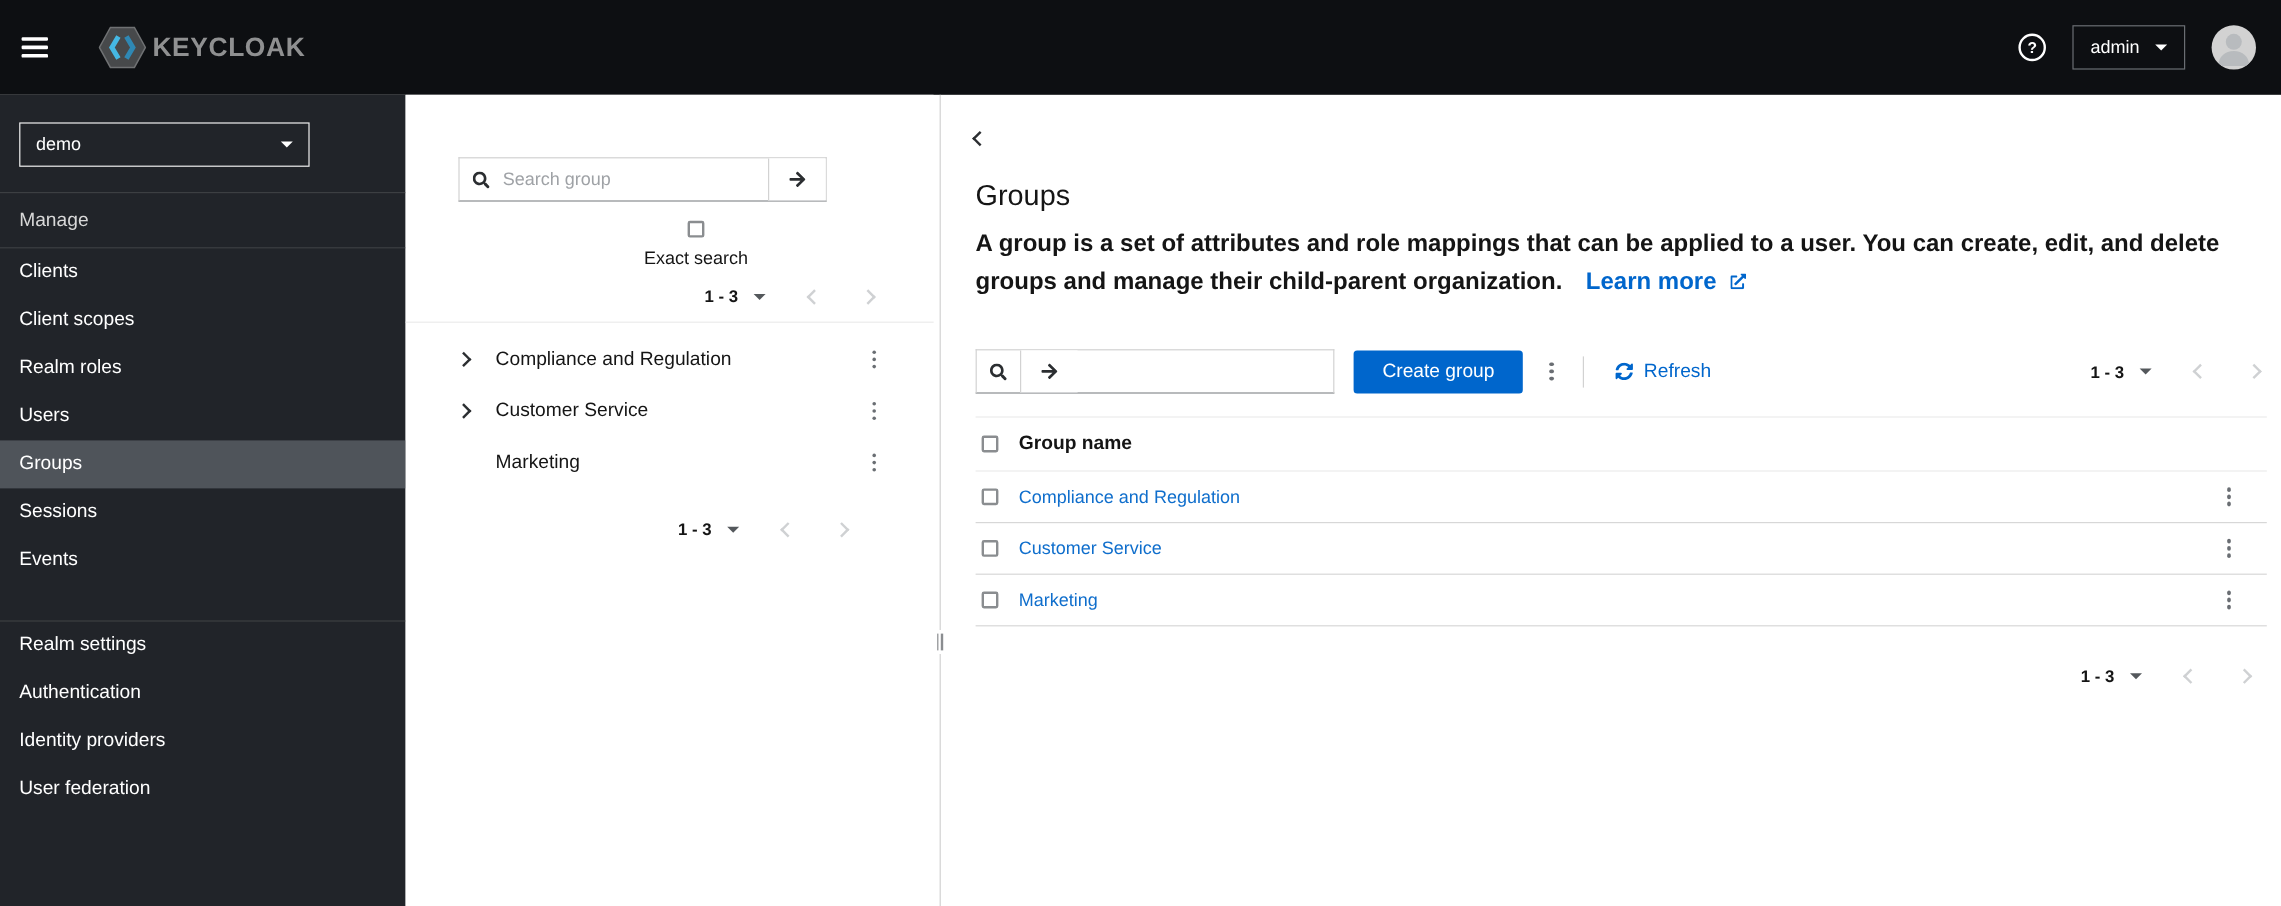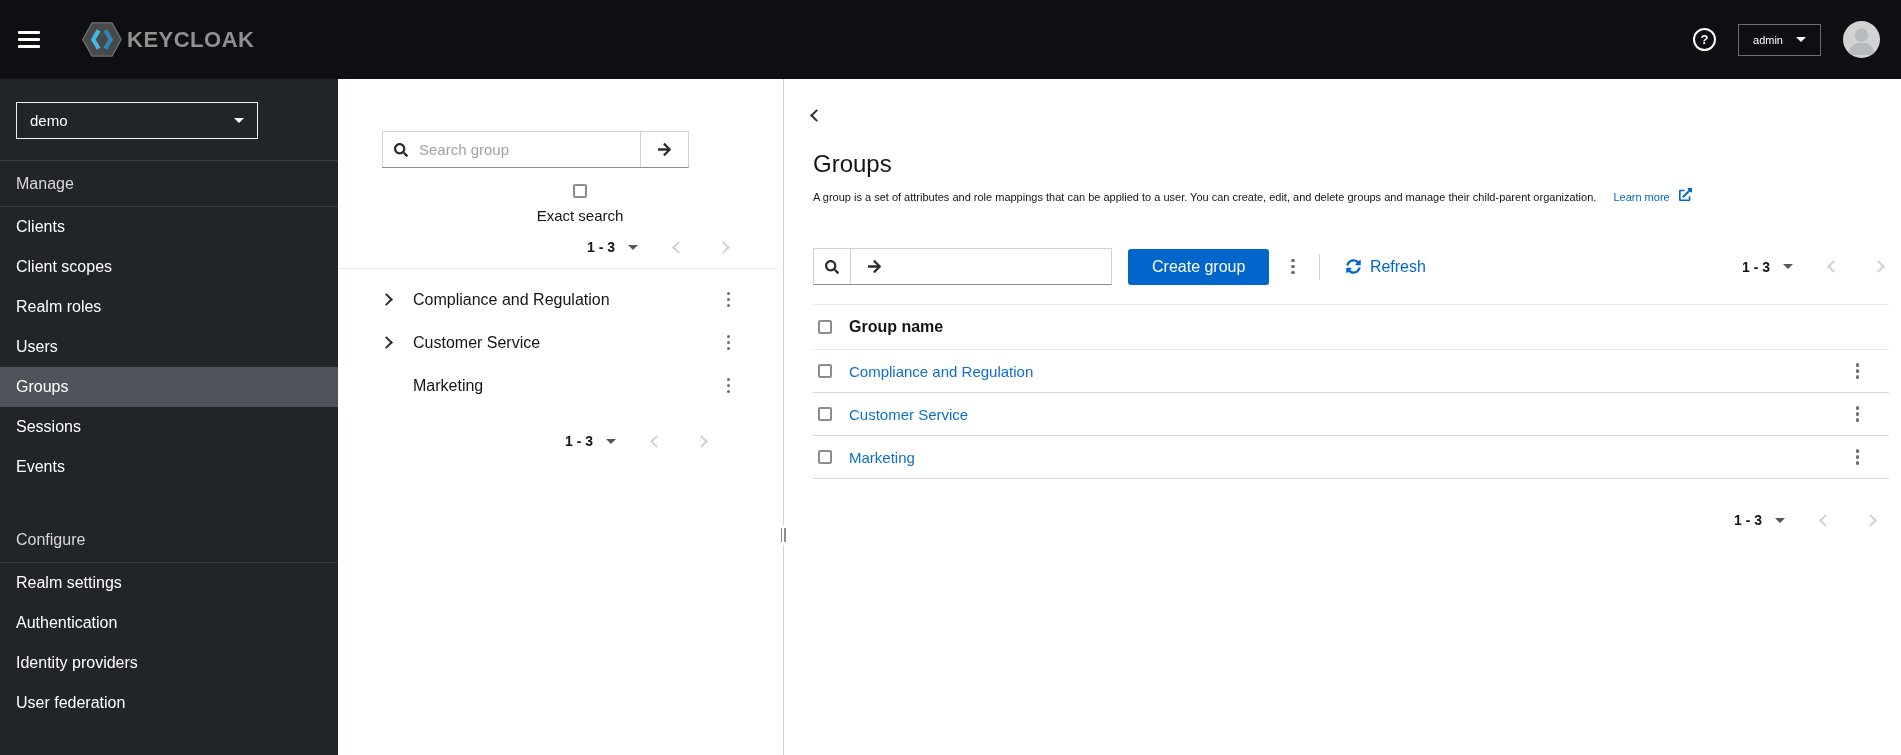--- a/index.html
+++ b/index.html
@@ -11,21 +11,21 @@
   button { font-family: inherit; }
 
   
   .topbar { height: 79px; background: #0d0f12; display: flex; align-items: center; padding: 0 21px 0 16px; }
   .hamburger { width: 40px; height: 40px; display: flex; flex-direction: column; justify-content: center; gap: 4px; background: none; border: none; cursor: pointer; padding-left: 2px; }
   .hamburger span { width: 22px; height: 3px; background: #fff; border-radius: 1px; }
   .brand { display: flex; align-items: center; gap: 5px; margin-left: 26px; }
   .brand-text { font-size: 22px; font-weight: 700; color: #8f9091; letter-spacing: 0.5px; }
   .topbar-right { margin-left: auto; display: flex; align-items: center; gap: 22px; }
   .help-btn { width: 23px; height: 23px; border-radius: 50%; border: 2px solid #fff; color: #fff; font-size: 13px; font-weight: 700; display: flex; align-items: center; justify-content: center; background: transparent; cursor: pointer; }
-  .user-menu { border: 1px solid #6a6e73; color: #fff; padding: 9px 14px; display: flex; align-items: center; gap: 13px; font-size: 11px; background: transparent; cursor: pointer; }
+  .user-menu { border: 1px solid #6a6e73; color: #fff; padding: 9px 14px; display: flex; align-items: center; gap: 13px; font-size: 15px; background: transparent; cursor: pointer; }
   .caret-down { width: 0; height: 0; border-left: 5px solid transparent; border-right: 5px solid transparent; border-top: 5px solid #fff; }
   .avatar { width: 37px; height: 37px; border-radius: 50%; background: #d2d2d2; overflow: hidden; flex-shrink: 0; }
 
   
   .layout { display: flex; height: 690px; }
 
   
   .sidebar { width: 338px; background: #212429; flex-shrink: 0; }
   .realm-select { margin: 23px 16px 21px; width: 242px; height: 37px; border: 1px solid #f0f0f0; display: flex; align-items: center; justify-content: space-between; padding: 0 13px; color: #fff; font-size: 15px; background: transparent; cursor: pointer; }
   .nav-sep { border: none; border-top: 1px solid #3c3f42; }
@@ -69,21 +69,21 @@
   .vsep { width: 10px; flex-shrink: 0; position: relative; display: flex; justify-content: center; }
   .vsep .line { width: 1px; height: 100%; background: #d2d2d2; }
   .vsep .grip { position: absolute; top: 446px; background: #fff; padding: 3px 0; display: flex; gap: 2px; cursor: col-resize; }
   .vsep .grip i { width: 1.5px; height: 14px; background: #8a8d90; display: block; }
 
   
   .main { flex: 1; padding: 27px 12px 0 20px; min-width: 0; }
   .back-btn { background: none; border: none; cursor: pointer; padding: 2px; margin-left: 2px; }
   .main-inner { padding-left: 5px; }
   .page-title { font-size: 24px; font-weight: 400; margin-top: 25px; color: #151515; }
-  .page-desc { font-size: 11px; line-height: 21px; margin-top: 9px; max-width: 1118px; }
+  .page-desc { font-size: 20px; line-height: 32px; margin-top: 9px; max-width: 1118px; font-weight: bold; }
   .learn-more { color: #0066cc; text-decoration: none; margin-left: 14px; white-space: nowrap; cursor: pointer; }
   .ext-icon { margin-left: 6px; }
 
   .toolbar { display: flex; align-items: center; margin-top: 40px; }
   .filter-group { width: 299px; }
   .create-btn { margin-left: 16px; height: 36px; padding: 0 24px; background: #0066cc; color: #fff; border: none; font-size: 16px; border-radius: 3px; cursor: pointer; }
   .toolbar-kebab { margin-left: 16px; }
   .vr { width: 1px; height: 26px; background: #d2d2d2; margin-left: 18px; }
   .refresh-btn { margin-left: 26px; display: flex; align-items: center; gap: 9px; color: #0066cc; font-size: 16px; background: none; border: none; cursor: pointer; }
   .toolbar-pag { margin-left: auto; padding-right: 6px; }
@@ -141,21 +141,20 @@
     <div class="nav-section-label">Manage</div>
     <hr class="nav-sep">
     <div class="nav-item">Clients</div>
     <div class="nav-item">Client scopes</div>
     <div class="nav-item">Realm roles</div>
     <div class="nav-item">Users</div>
     <div class="nav-item active">Groups</div>
     <div class="nav-item">Sessions</div>
     <div class="nav-item">Events</div>
     <div class="nav-gap"></div>
-    <div class="nav-section-label">Configure</div>
     <hr class="nav-sep">
     <div class="nav-item">Realm settings</div>
     <div class="nav-item">Authentication</div>
     <div class="nav-item">Identity providers</div>
     <div class="nav-item">User federation</div>
   </nav>
 
   <section class="tree-panel">
     <div class="input-group tree-search">
       <span class="search-icon-wrap">

